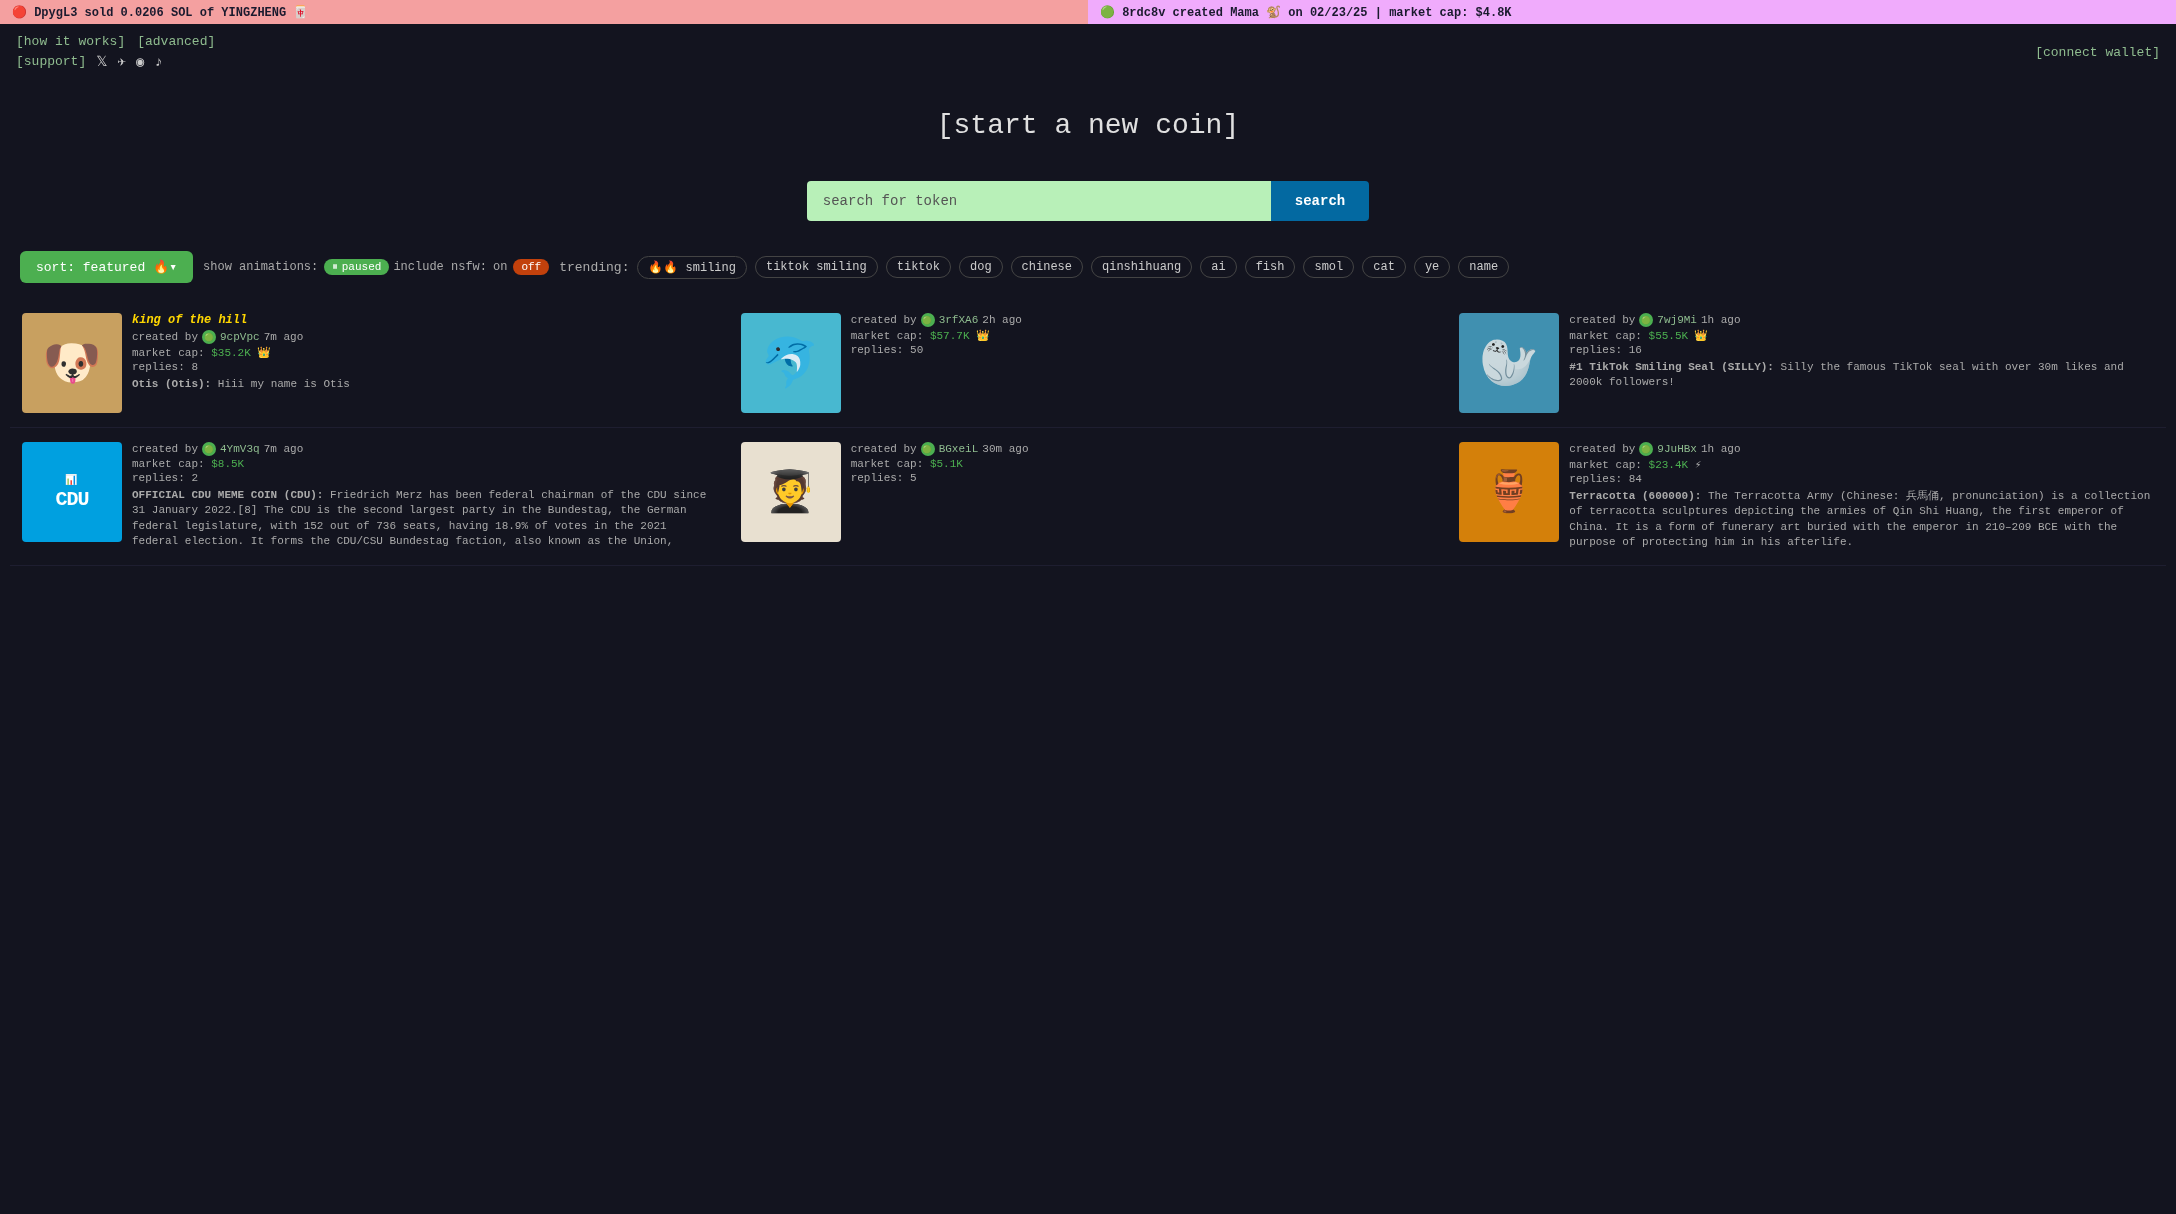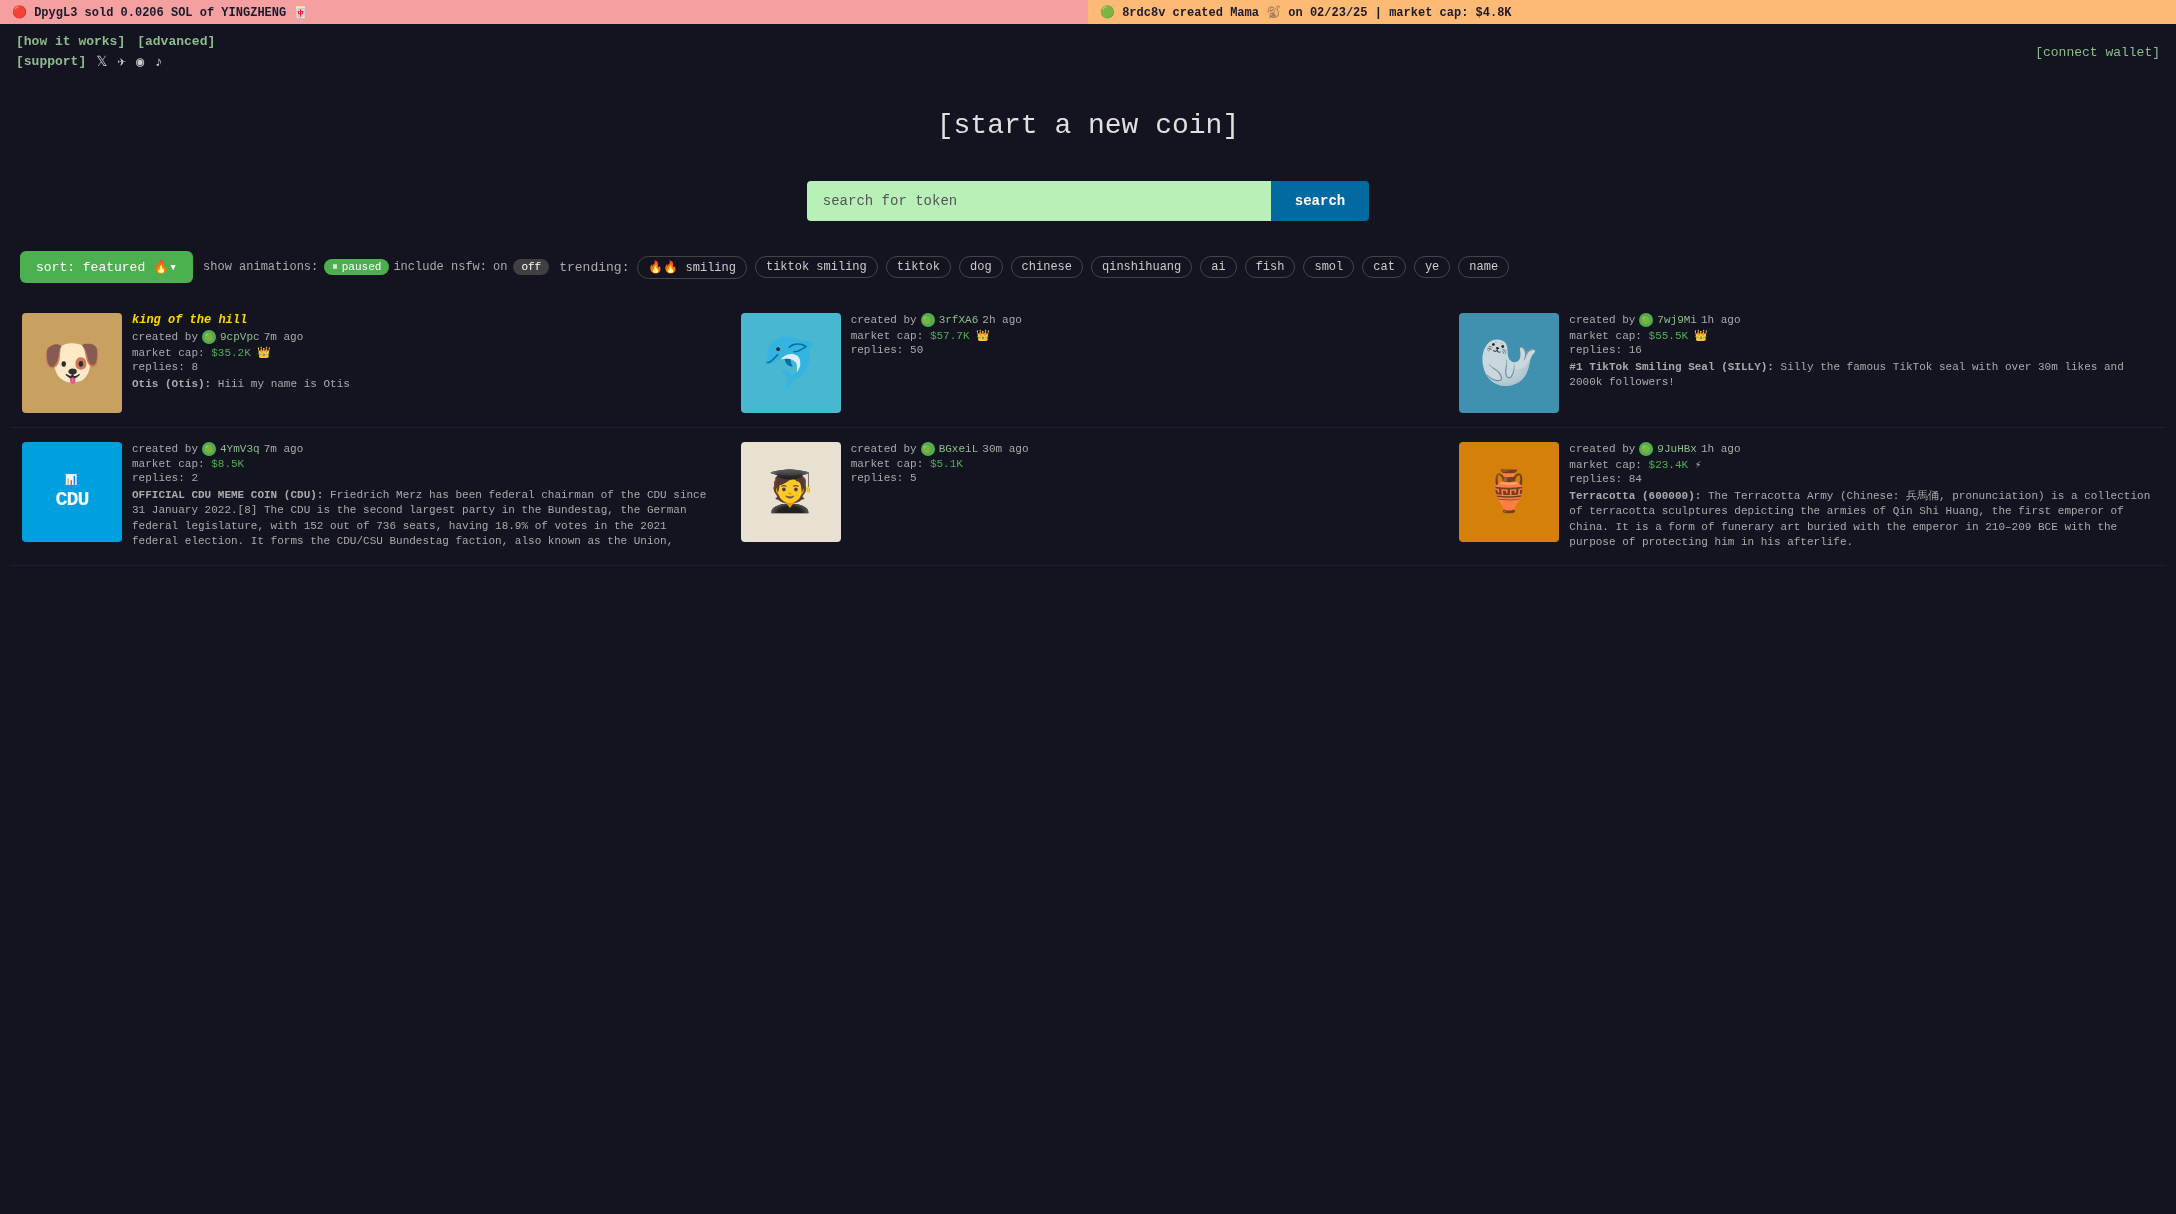--- a/index.html
+++ b/index.html
@@ -22,21 +22,21 @@
       background: #f4a0a0;
       color: #1a1a2e;
       flex: 1;
       display: flex;
       align-items: center;
       padding: 0 12px;
       font-size: 12px;
       font-weight: 600;
     }
     .ticker-right {
-      background: #fdba74;
+      background: #f0abfc;
       color: #1a1a2e;
       flex: 1;
       display: flex;
       align-items: center;
       padding: 0 12px;
       font-size: 12px;
       font-weight: 600;
     }
 
     
@@ -58,21 +58,20 @@
     }
     .nav-links-bottom {
       display: flex;
       gap: 10px;
       align-items: center;
     }
     .nav-link {
       color: #8fbc8f;
       text-decoration: none;
       font-size: 13px;
-      font-weight: bold;
     }
     .nav-icon {
       color: #ccc;
       font-size: 14px;
       cursor: pointer;
     }
     .connect-wallet {
       color: #8fbc8f;
       font-size: 13px;
       cursor: pointer;
@@ -157,21 +156,21 @@
       background: #4caf50;
       color: #fff;
       border-radius: 10px;
       padding: 2px 8px;
       font-size: 11px;
       display: flex;
       align-items: center;
       gap: 4px;
     }
     .off-badge {
-      background: #404040;
+      background: #c2410c;
       color: #fff;
       border-radius: 10px;
       padding: 2px 8px;
       font-size: 11px;
     }
     .on-text { color: #aaa; font-size: 12px; }
     .trending-section {
       display: flex;
       align-items: center;
       gap: 8px;

